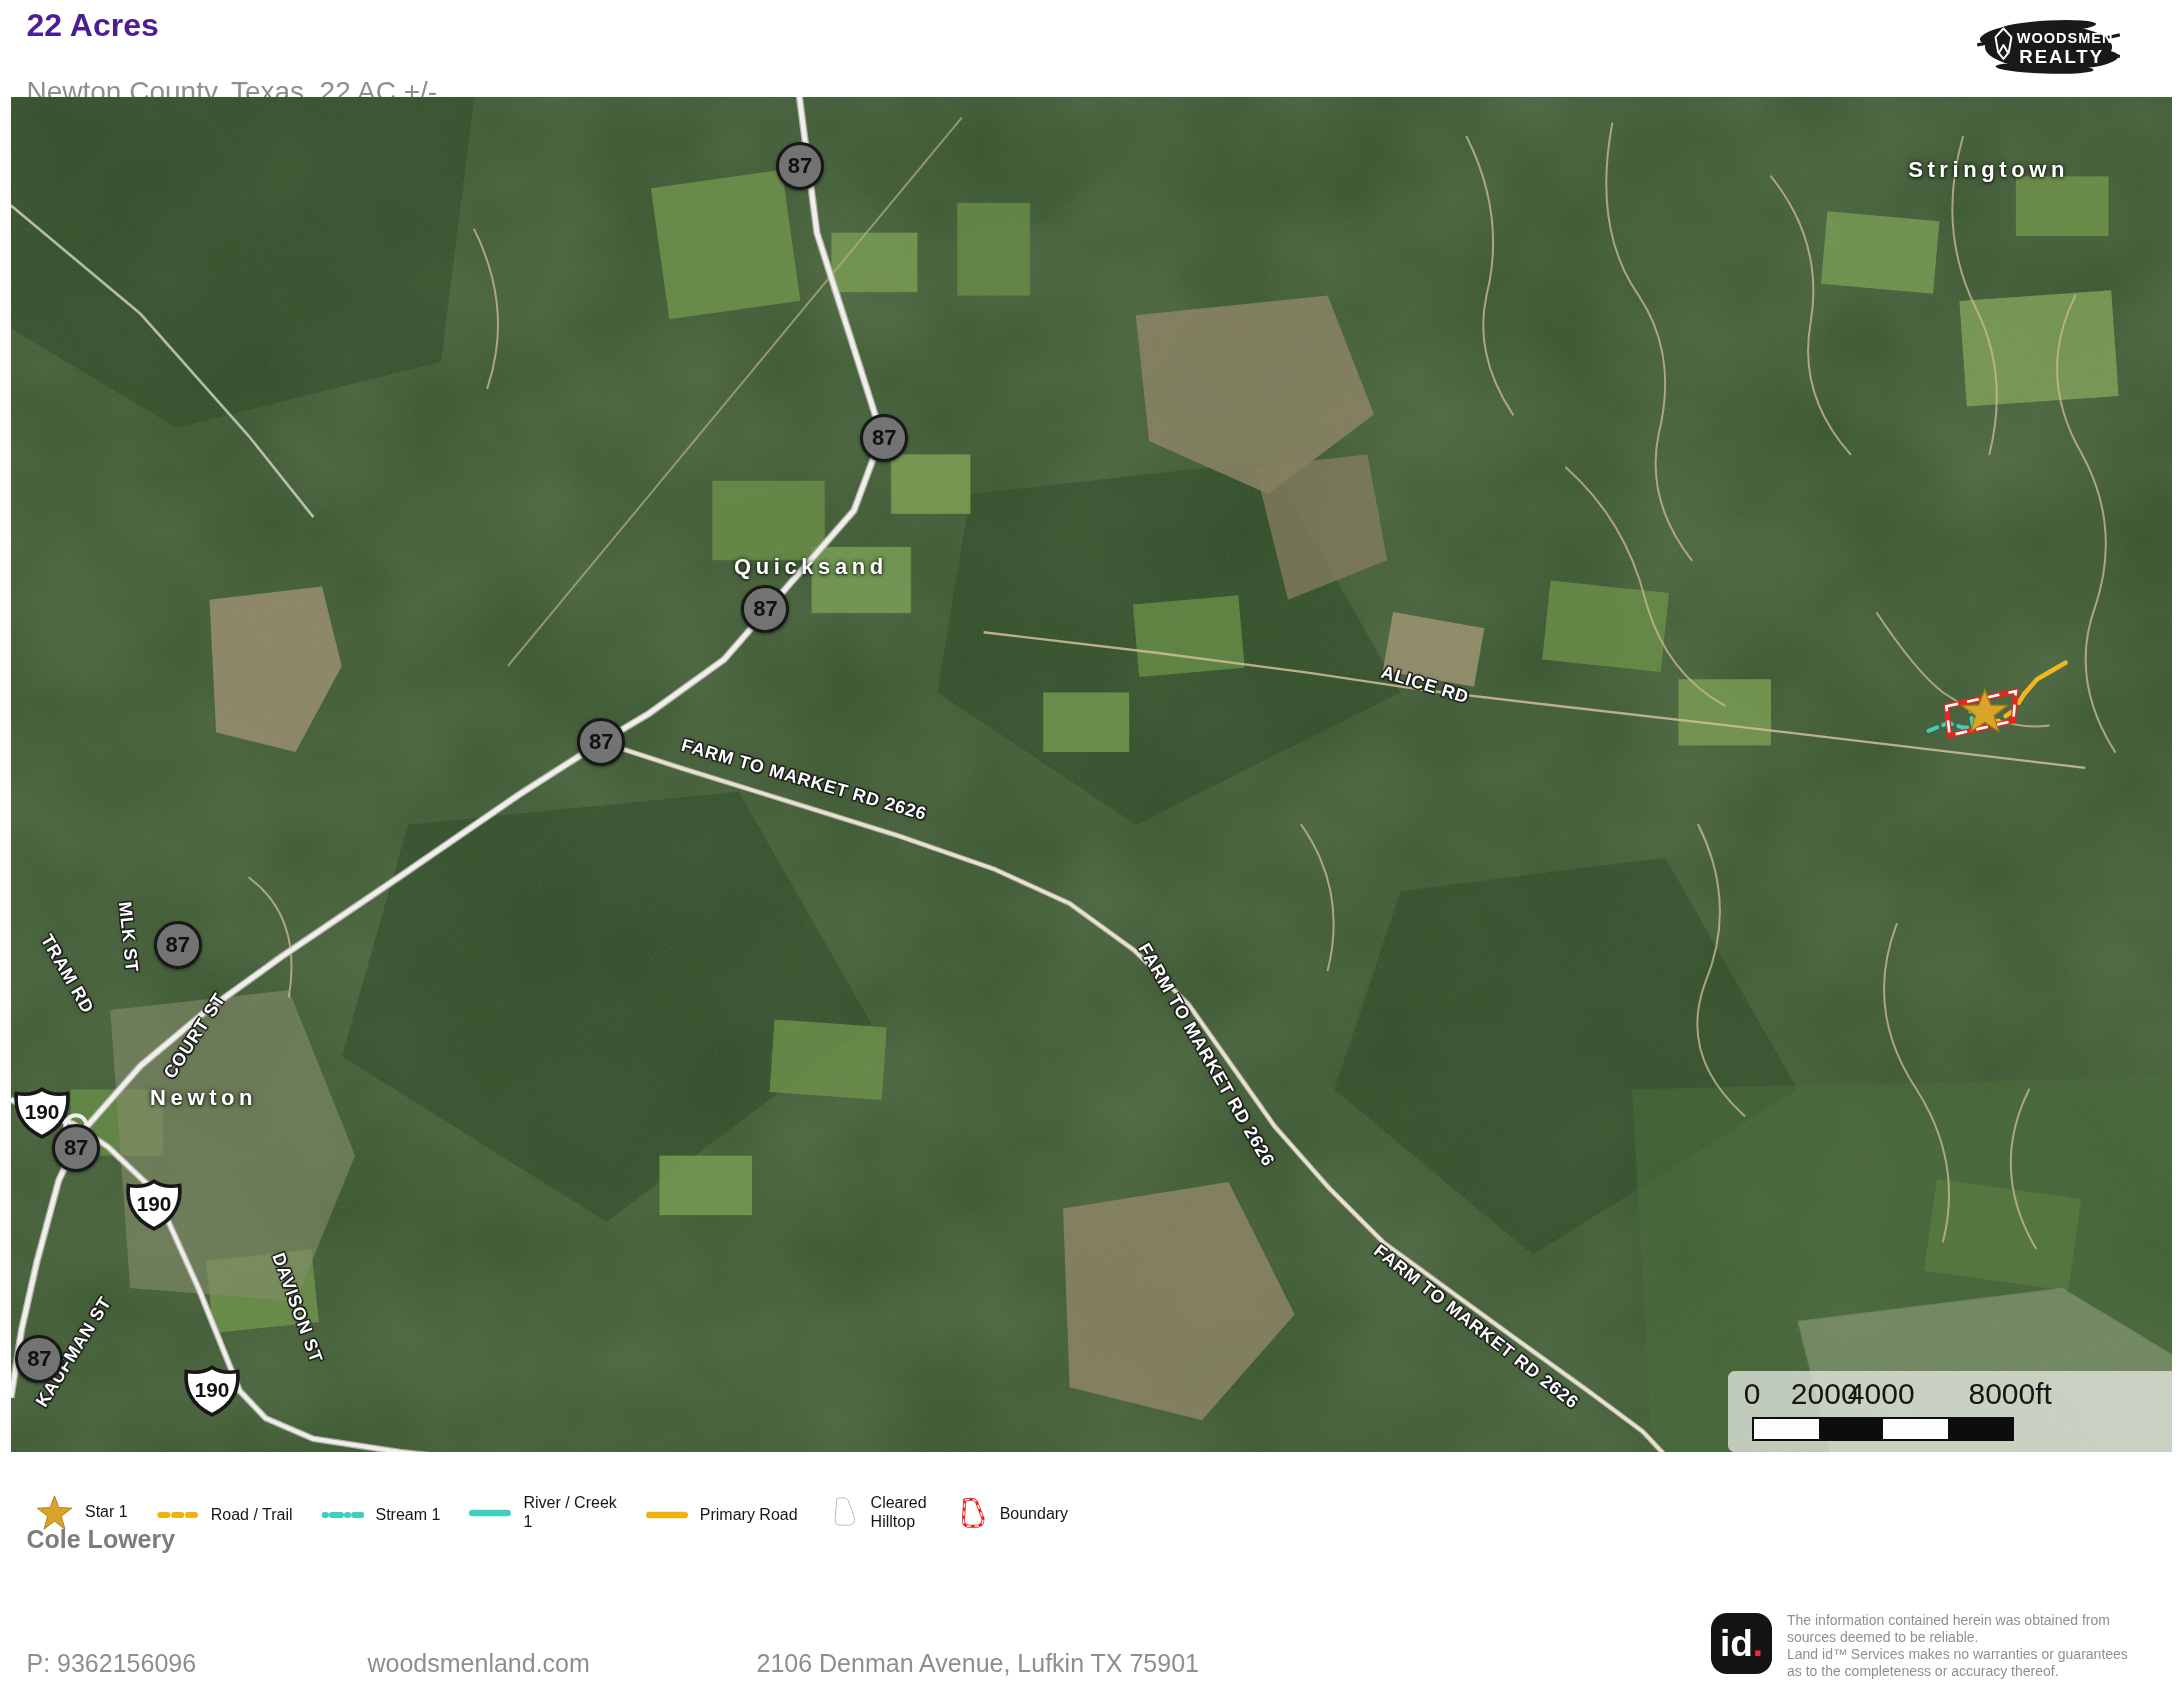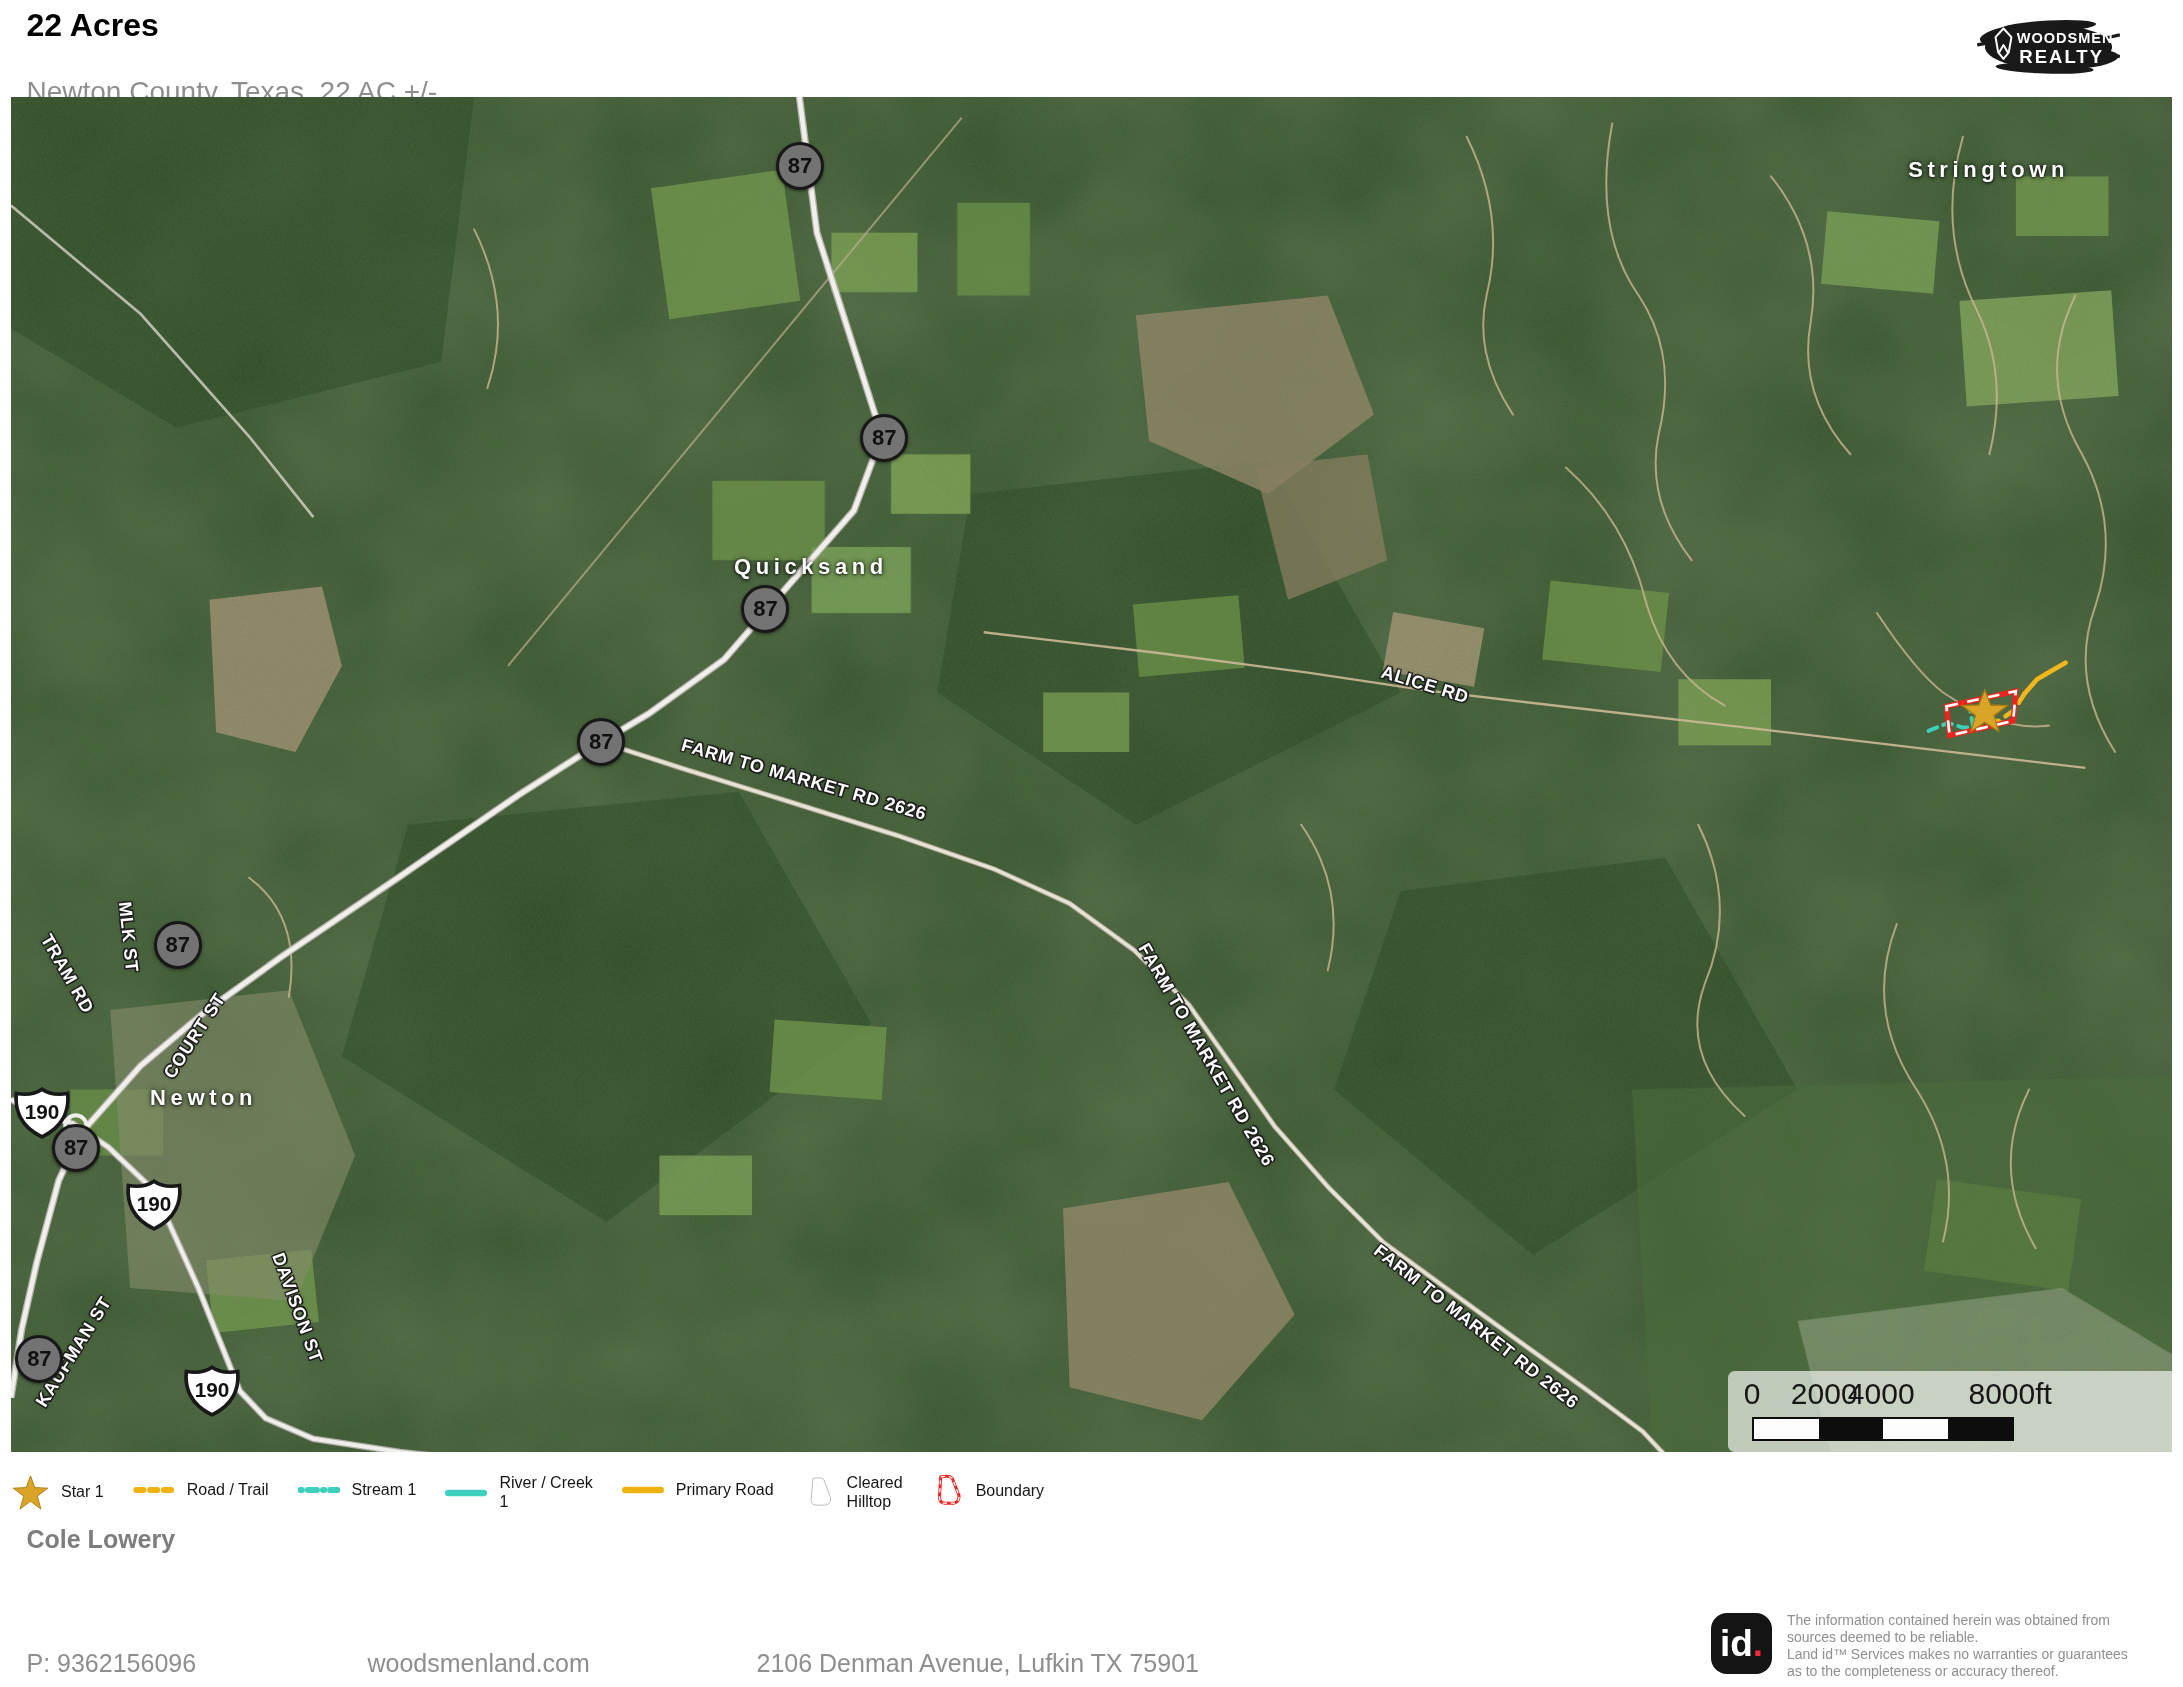--- a/index.html
+++ b/index.html
@@ -1,18 +1,18 @@
 <!DOCTYPE html>
 <html style="font-size:10.6px"><head>
 <meta charset="utf-8">
 <style>
   html,body{margin:0;padding:0;width:2183px;height:1688px;background:#ffffff;
     font-family:"Liberation Sans",sans-serif;overflow:hidden;position:relative;}
   
-  .hdr-title{position:absolute;left:26.5px;top:6.6px;font-size:32px;font-weight:bold;color:#000000;}
+  .hdr-title{position:absolute;left:26.5px;top:6.6px;font-size:32px;font-weight:bold;color:#4c1d95;}
   .hdr-sub{position:absolute;left:26.5px;top:48px;font-size:28px;color:#8e8e8e;margin-top:28px;}
   .brand{position:absolute;left:1977px;top:14.6px;width:143px;height:64px;}
   
   .map{position:absolute;left:11.3px;top:97px;width:2161px;height:1355px;overflow:hidden;background:#36522c;}
   .map svg.terrain{position:absolute;left:0;top:0;width:100%;height:100%;}
   .overlay{position:absolute;left:0;top:0;width:100%;height:100%;}
   .town{position:absolute;transform:translate(-50%,-50%);color:#fff;font-size:22px;font-weight:600;
     letter-spacing:4.6px;white-space:nowrap;text-shadow:0 0 5.3px rgba(0,0,0,.85),0 1.3px 2.6px rgba(0,0,0,.6);}
   .roadlbl{position:absolute;color:#fff;font-size:18px;font-weight:bold;letter-spacing:0.7px;white-space:nowrap;
     text-shadow:-1.3px -1.3px 0 #1c1c1c,1.3px -1.3px 0 #1c1c1c,-1.3px 1.3px 0 #1c1c1c,1.3px 1.3px 0 #1c1c1c,0 0 4px rgba(0,0,0,.6);}
@@ -21,21 +21,21 @@
     font-size:22px;font-weight:bold;color:#111;box-shadow:0 1.3px 3.3px rgba(0,0,0,.45);}
   .shield-us{position:absolute;transform:translate(-50%,-50%);width:61px;height:56px;}
   
   .scalebar{position:absolute;left:79.45%;top:94.05%;width:20.55%;height:5.95%;
     background:rgba(223,227,219,.8);border-radius:6.6px 0 0 6.6px;}
   .sb-tick{position:absolute;top:5.3px;transform:translateX(-50%);font-size:30px;color:#161616;white-space:nowrap;}
   .sb-bar{position:absolute;left:24px;top:46px;width:258px;height:20px;border:2.6px solid #0d0d0d;display:flex;background:#fff;}
   .sb-seg{flex:1 1 0;}
   .sb-seg.b{background:#0d0d0d;} .sb-seg.w{background:#fdfdfd;}
   
-  .legend{position:absolute;left:12px;top:1474px;height:57px;display:flex;align-items:flex-start;gap:29px;}
+  .legend{position:absolute;left:36px;top:1474px;height:57px;display:flex;align-items:flex-end;gap:29px;}
   .leg-item{display:flex;align-items:center;gap:12px;}
   .leg-label{font-size:16px;color:#161616;line-height:18.5px;}
   
   .ft-name{position:absolute;left:26.5px;top:1525px;font-size:25px;font-weight:bold;color:#7d7d7d;}
   .ft-row{position:absolute;left:26.5px;top:1649px;font-size:25px;color:#8e8e8e;white-space:nowrap;}
   .ft-row span{margin-right:0;}
   .ft-phone{position:absolute;left:0;}
   .ft-web{position:absolute;left:341px;}
   .ft-addr{position:absolute;left:730px;}
   

